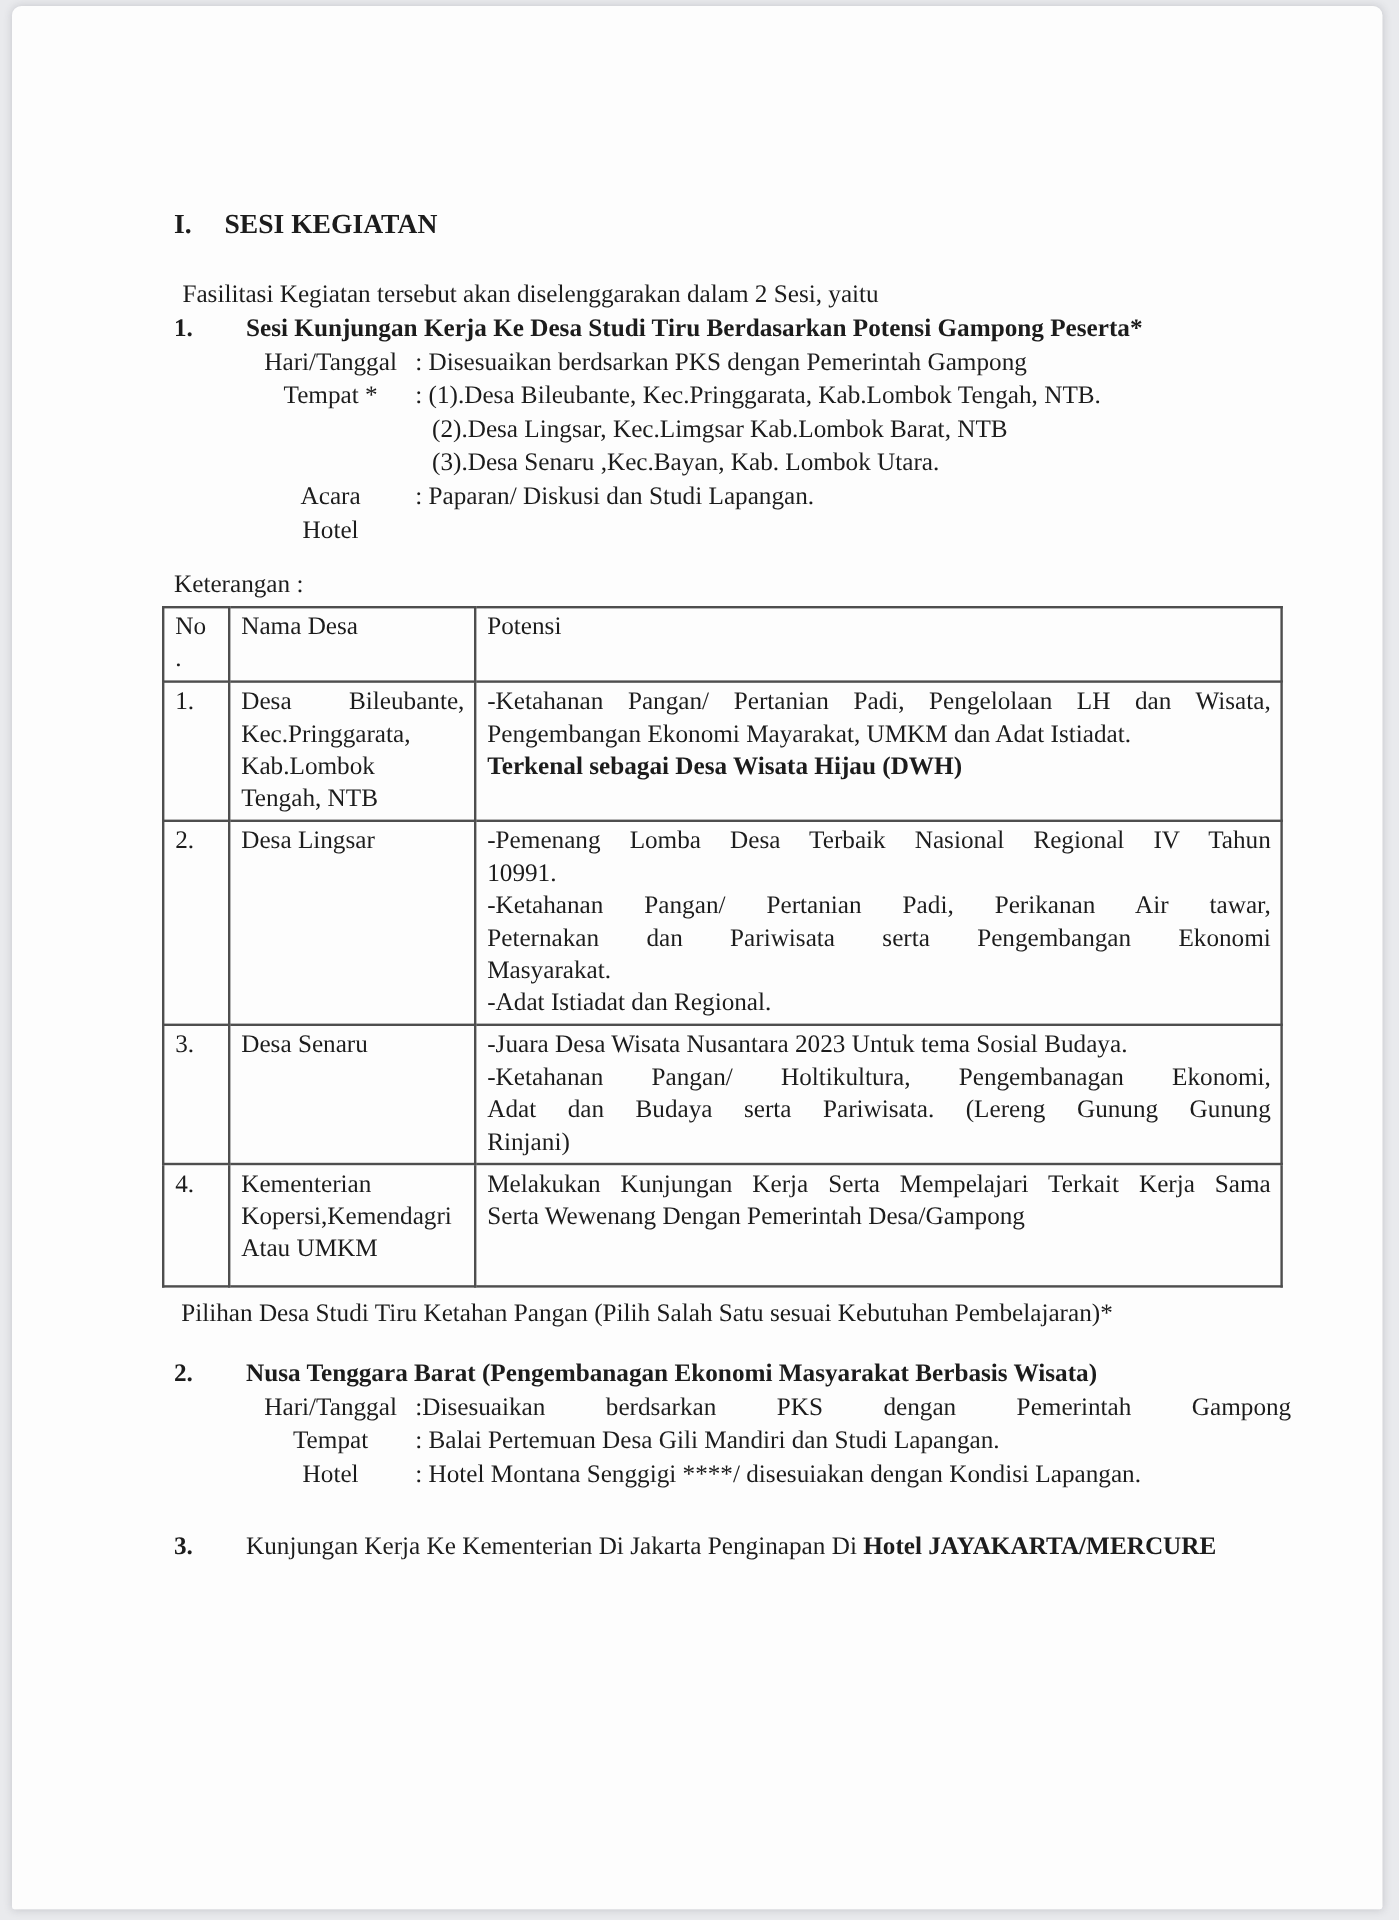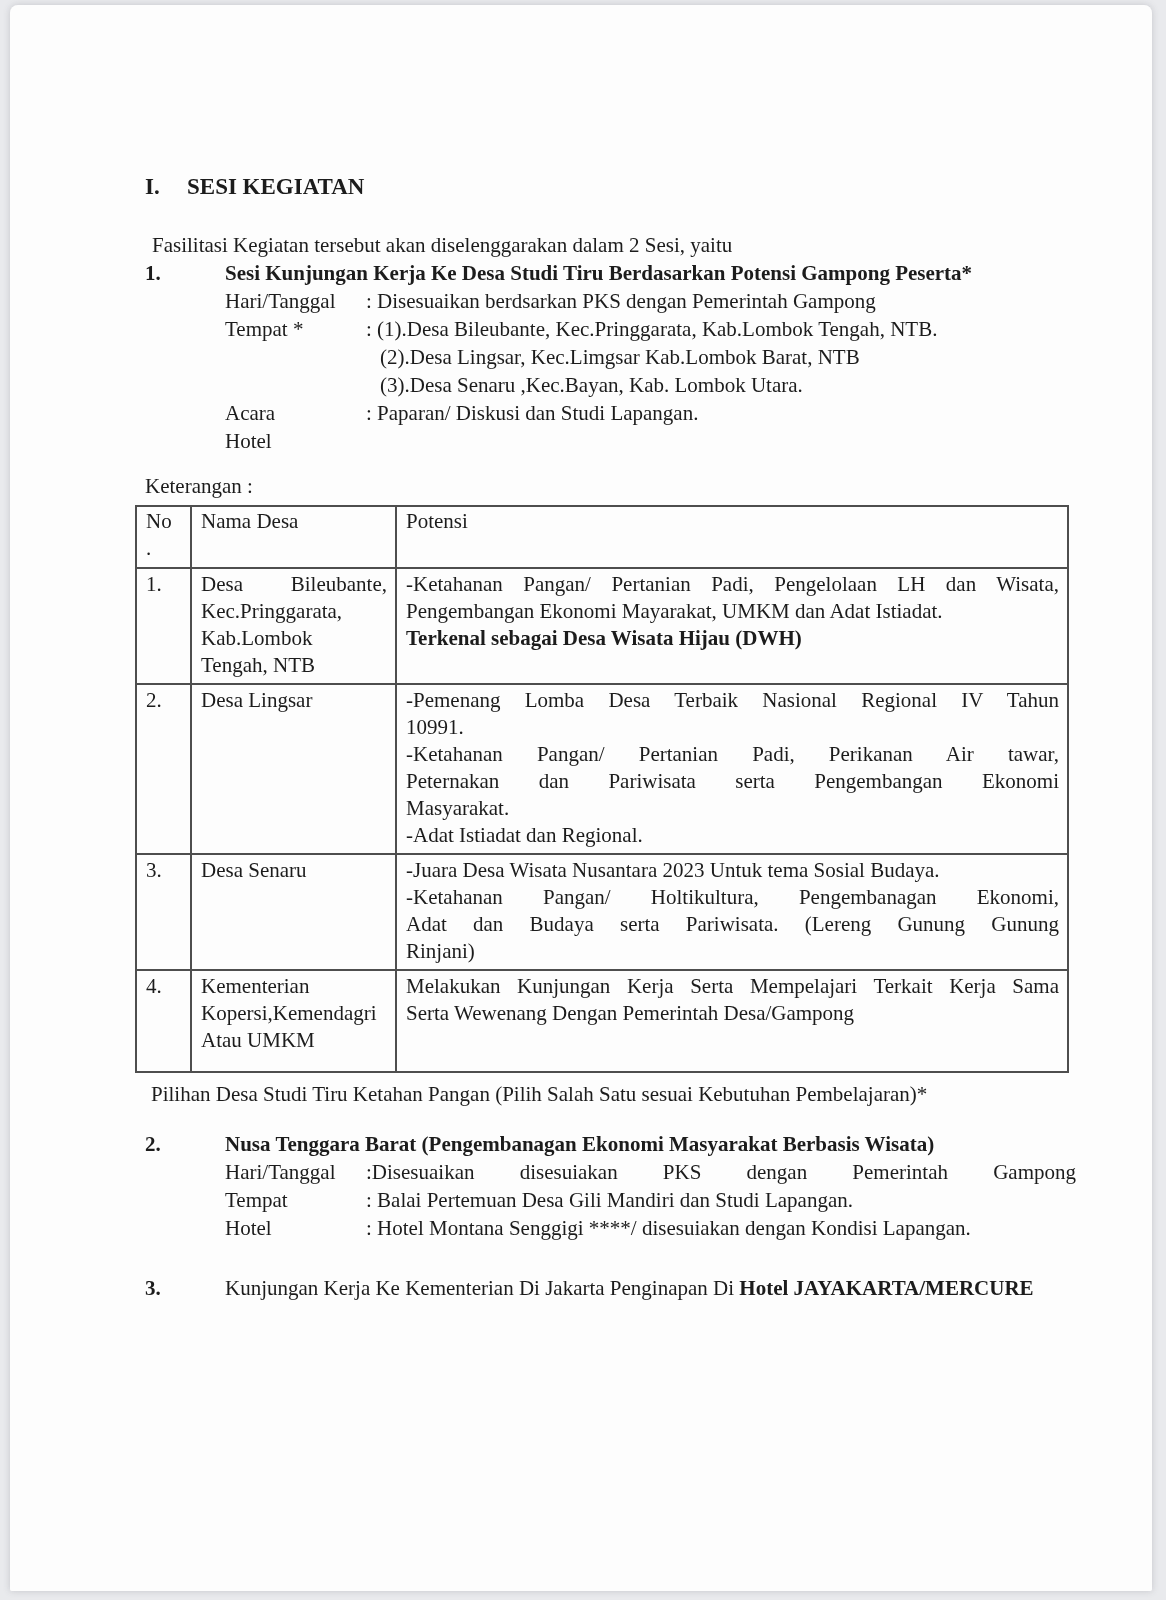--- a/index.html
+++ b/index.html
@@ -22,24 +22,24 @@
     font-size:21px;line-height:28px;
   }
   .b{font-weight:bold;}
   
   .sec-head{display:flex;font-weight:bold;font-size:23px;line-height:27px;padding-left:10px;}
   .sec-head .snum{width:42px;flex:none;}
   .intro{margin:31px 0 0 17px;}
   
   .item{display:flex;}
   .inum{width:70px;flex:none;font-weight:bold;padding-left:10px;box-sizing:border-box;}
-  .ibody{flex:1;min-width:0;margin-left:20px;}
+  .ibody{flex:1;min-width:0;}
   .ititle{font-weight:bold;}
   .kv{display:flex;}
-  .kv .lbl{width:141px;flex:none;}
+  .kv .lbl{width:141px;flex:none;text-align:center;}
   .kv .val{flex:1;min-width:0;}
   .cont{padding-left:155px;}
   
   .jl{text-align:justify;text-align-last:justify;}
   
   .keterangan{margin:17px 0 5px 10px;}
   table{
     border-collapse:collapse;table-layout:fixed;width:932px;
     font-size:21px;line-height:27px;
   }
@@ -171,21 +171,21 @@
       </table>
 
     <div class="caption">Pilihan Desa Studi Tiru Ketahan Pangan (Pilih Salah Satu sesuai Kebutuhan  Pembelajaran)*</div>
 
     <div class="item item2">
       <div class="inum">2.</div>
       <div class="ibody">
         <div class="ititle">Nusa Tenggara Barat (Pengembanagan Ekonomi Masyarakat Berbasis Wisata)</div>
         <div class="kv">
           <span class="lbl">Hari/Tanggal</span>
-          <span class="val jl">:Disesuaikan disesuiakan PKS dengan Pemerintah Gampong</span>
+          <span class="val jl">:Disesuaikan berdsarkan PKS dengan Pemerintah Gampong</span>
         </div>
         <div class="kv">
           <span class="lbl">Tempat</span>
           <span class="val">: Balai Pertemuan Desa Gili Mandiri dan Studi Lapangan.</span>
         </div>
         <div class="kv">
           <span class="lbl">Hotel</span>
           <span class="val">: Hotel Montana Senggigi ****/ disesuiakan dengan Kondisi Lapangan.</span>
         </div>
       </div>

